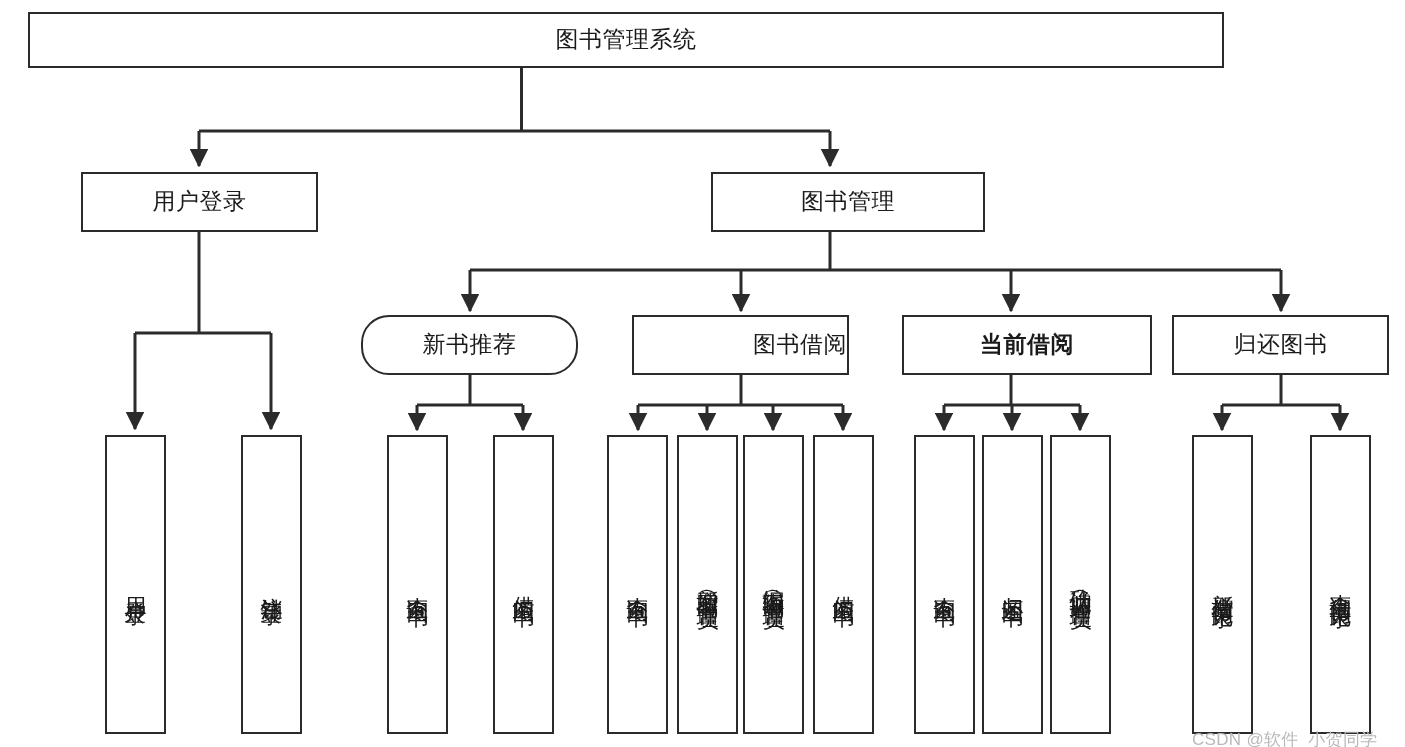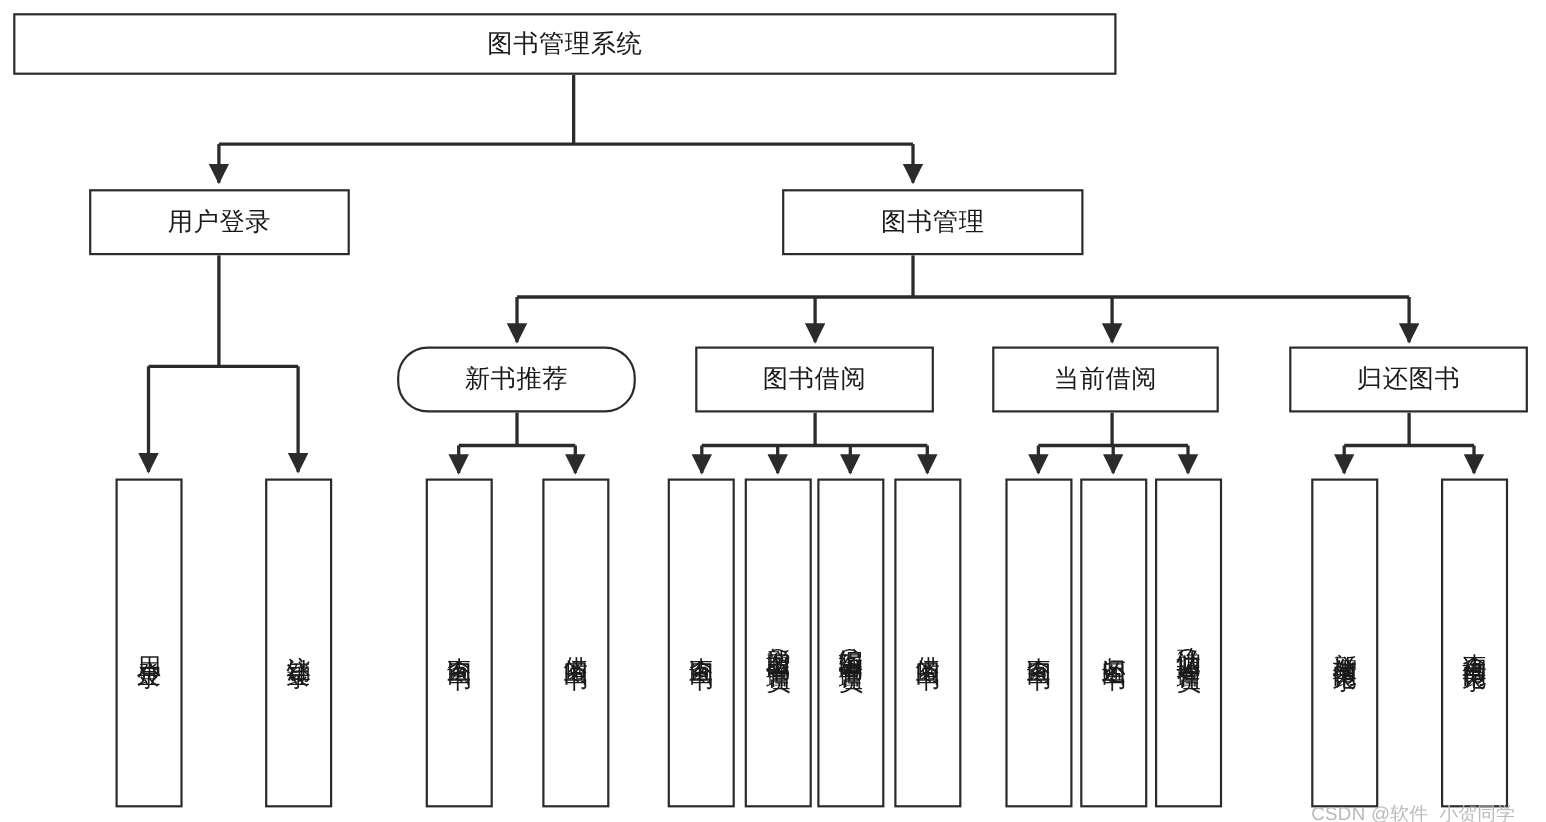--- a/index.html
+++ b/index.html
@@ -125,38 +125,38 @@
       <path d="M 1012 405 L 1012 430" marker-end="url(#arrow)"></path>
       <path d="M 1080 405 L 1080 430" marker-end="url(#arrow)"></path>
 
       <path d="M 1281 375 L 1281 405"></path>
       <path d="M 1222 405 L 1340 405"></path>
       <path d="M 1222 405 L 1222 430" marker-end="url(#arrow)"></path>
       <path d="M 1340 405 L 1340 430" marker-end="url(#arrow)"></path>
     </g>
   </svg>
 
-  <div class="node root horiz" style="left:12px; top:12px; width:1003px; height:56px;">
+  <div class="node root horiz" style="left:28px; top:12px; width:1196px; height:56px;">
     <span class="node-label">图书管理系统</span>
   </div>
 
   <div class="node horiz" style="left:81px; top:172px; width:237px; height:60px;">
     <span class="node-label">用户登录</span>
   </div>
   <div class="node horiz" style="left:711px; top:172px; width:274px; height:60px;">
     <span class="node-label">图书管理</span>
   </div>
 
   <div class="node horiz" style="left:361px; top:315px; width:217px; height:60px;border-radius:28px;">
     <span class="node-label">新书推荐</span>
   </div>
-  <div class="node horiz" style="left:632px; top:315px; width:217px; height:60px;">
+  <div class="node horiz" style="left:632px; top:315px; width:217px; height:60px;justify-content:flex-end;">
     <span class="node-label">图书借阅</span>
   </div>
-  <div class="node horiz" style="left:902px; top:315px; width:206px; height:60px;">
+  <div class="node horiz" style="left:902px; top:315px; width:250px; height:60px;font-weight:bold;">
     <span class="node-label">当前借阅</span>
   </div>
   <div class="node horiz" style="left:1172px; top:315px; width:217px; height:60px;">
     <span class="node-label">归还图书</span>
   </div>
 
   <div class="node vert" style="left:105px; top:435px; width:61px; height:299px;">
     <span class="node-label">用户登录</span>
   </div>
   <div class="node vert" style="left:241px; top:435px; width:61px; height:299px;">

